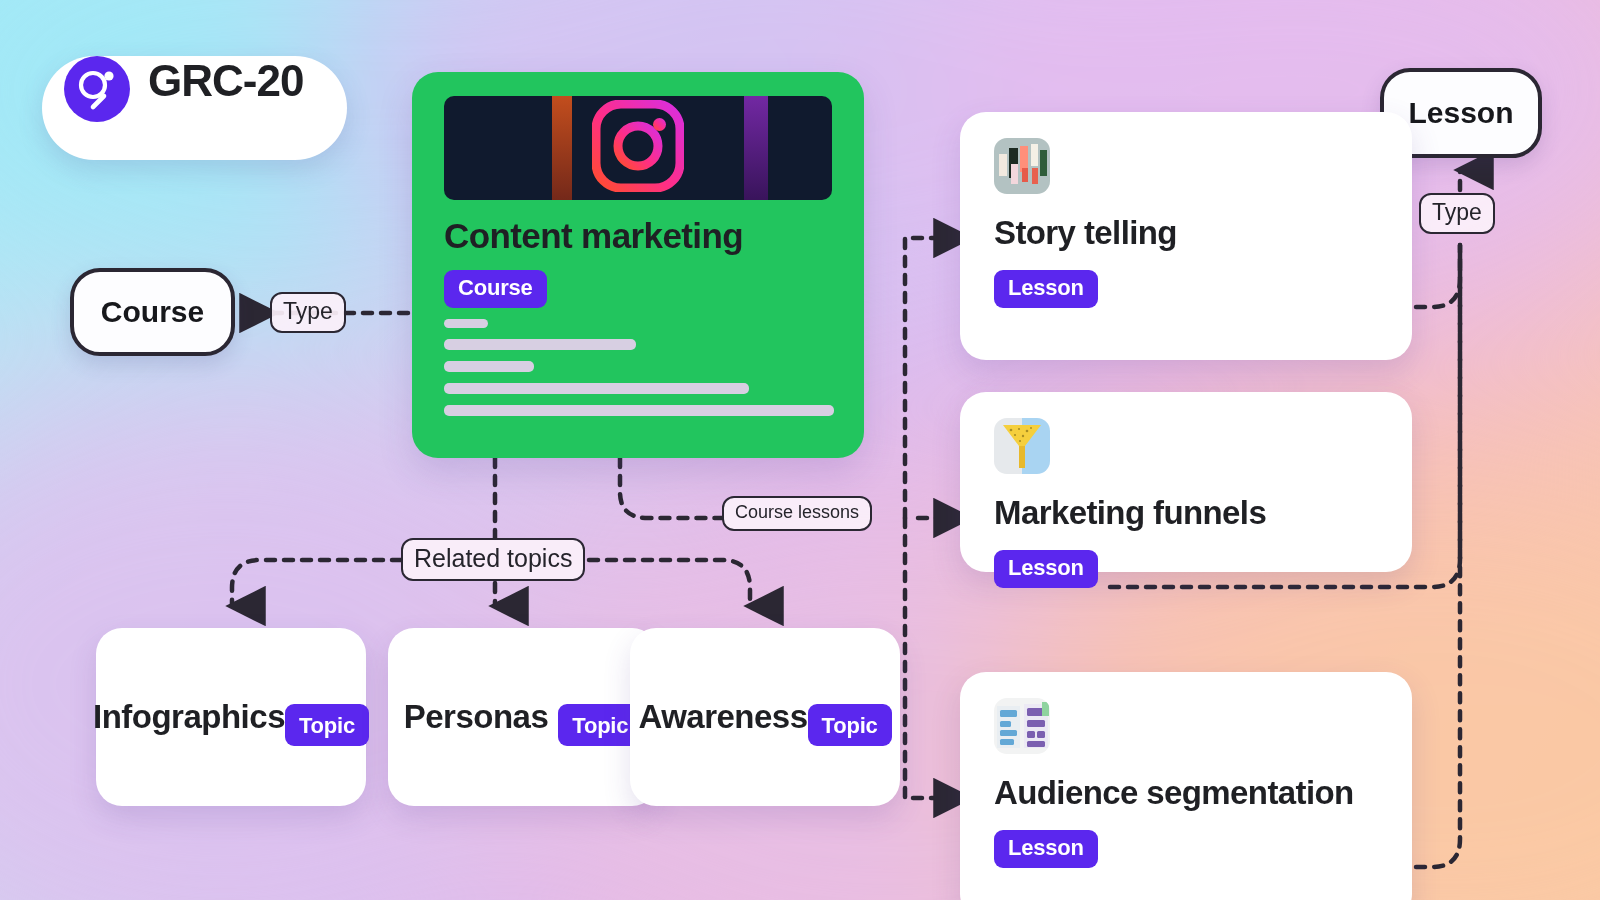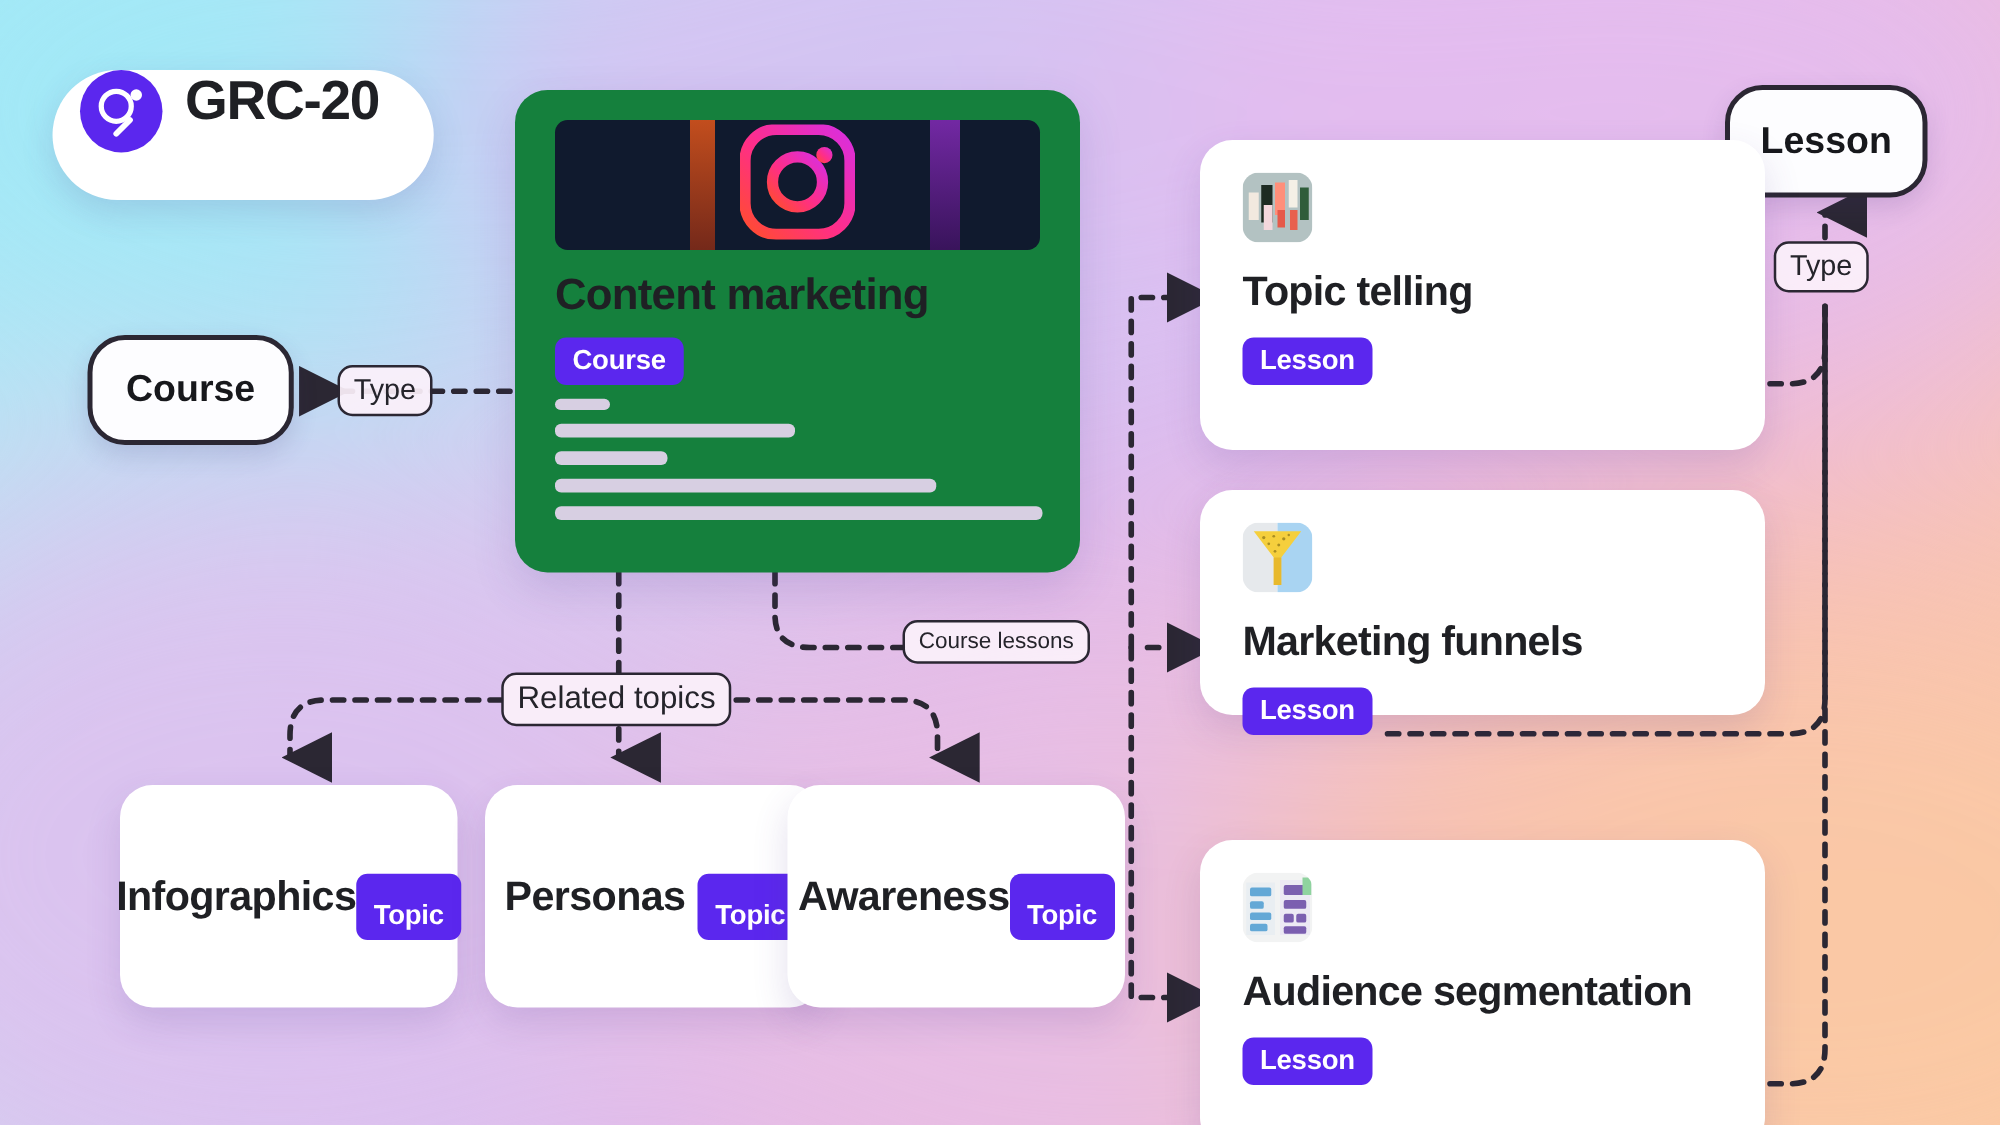--- a/index.html
+++ b/index.html
@@ -47,21 +47,21 @@
     box-shadow:0 10px 26px rgba(80,60,140,.16);
   }
   .logo-mark { width:66px; height:66px; border-radius:50%; background:#5b27ee;
     position:relative; flex:none; }
   .logo-mark svg { position:absolute; inset:0; }
   .logo-text { font-size:44px; font-weight:bold; color:#1f2024; letter-spacing:-1px; }
 
   
   .card-main {
     left:412px; top:72px; width:452px; height:386px;
-    background:#15803d; border-radius:26px;
+    background:#22c55e; border-radius:26px;
     box-shadow:0 14px 34px rgba(90,60,150,.17);
     padding:24px 30px 0 32px;
   }
   .banner {
     width:388px; height:104px; border-radius:10px; overflow:hidden;
     position:relative; background:#101a2e;
   }
   .banner .stripe-a { position:absolute; left:108px; top:0; width:20px; height:100%;
     background:linear-gradient(180deg,#d2521c,#7d2a18); opacity:.92; }
   .banner .stripe-b { position:absolute; left:300px; top:0; width:24px; height:100%;
@@ -100,21 +100,21 @@
 
   
   .card-topic {
     background:#fff; border-radius:26px; width:270px; height:178px;
     box-shadow:0 12px 28px rgba(90,60,150,.16);
     display:flex; flex-direction:row; align-items:center; justify-content:center;
     top:628px;
   }
   .t1 { left:96px; } .t2 { left:388px;gap:10px; } .t3 { left:630px; }
   .topic-title { font-size:33px; font-weight:bold; color:#1f2024; letter-spacing:-.5px; }
-  .topic-badge { margin-top:16px; font-size:22px; padding:20px 14px 7px; }
+  .topic-badge { margin-top:16px; font-size:22px; padding:9px 14px 7px; }
 
   
   .card-lesson {
     background:#fff; border-radius:26px; width:452px;
     box-shadow:0 12px 30px rgba(90,60,150,.16);
     padding:26px 0 0 34px; left:960px;
   }
   .l1 { top:112px; height:248px; }
   .l2 { top:392px; height:180px; }
   .l3 { top:672px; height:248px; }
@@ -254,21 +254,21 @@
       <rect x="5" y="16" width="8" height="22" fill="#f2e9df"></rect>
       <rect x="15" y="10" width="9" height="30" fill="#1d2b22"></rect>
       <rect x="17" y="26" width="7" height="20" fill="#f3d7dc"></rect>
       <rect x="26" y="8" width="8" height="26" fill="#ff8f7a"></rect>
       <rect x="28" y="30" width="6" height="14" fill="#e65a4a"></rect>
       <rect x="37" y="6" width="7" height="22" fill="#f5f0e6"></rect>
       <rect x="38" y="30" width="6" height="16" fill="#e8604e"></rect>
       <rect x="46" y="12" width="7" height="26" fill="#2f5d3a"></rect>
     </svg>
   </div>
-  <div class="lesson-title">Topic telling</div>
+  <div class="lesson-title">Story telling</div>
   <span class="badge lesson-badge">Lesson</span>
 </div>
 
 <div class="node card-lesson l2">
   <div class="thumb">
     <svg width="56" height="56" viewBox="0 0 56 56">
       <rect width="28" height="56" fill="#e6e9ec"></rect>
       <rect x="28" width="28" height="56" fill="#a9d4f2"></rect>
       <path d="M9 7 L47 7 L31 28 L31 50 L25 50 L25 28 Z" fill="#f5cf3d"></path>
       <path d="M25 28 L31 28 L31 50 L25 50 Z" fill="#e8b92c"></path>

